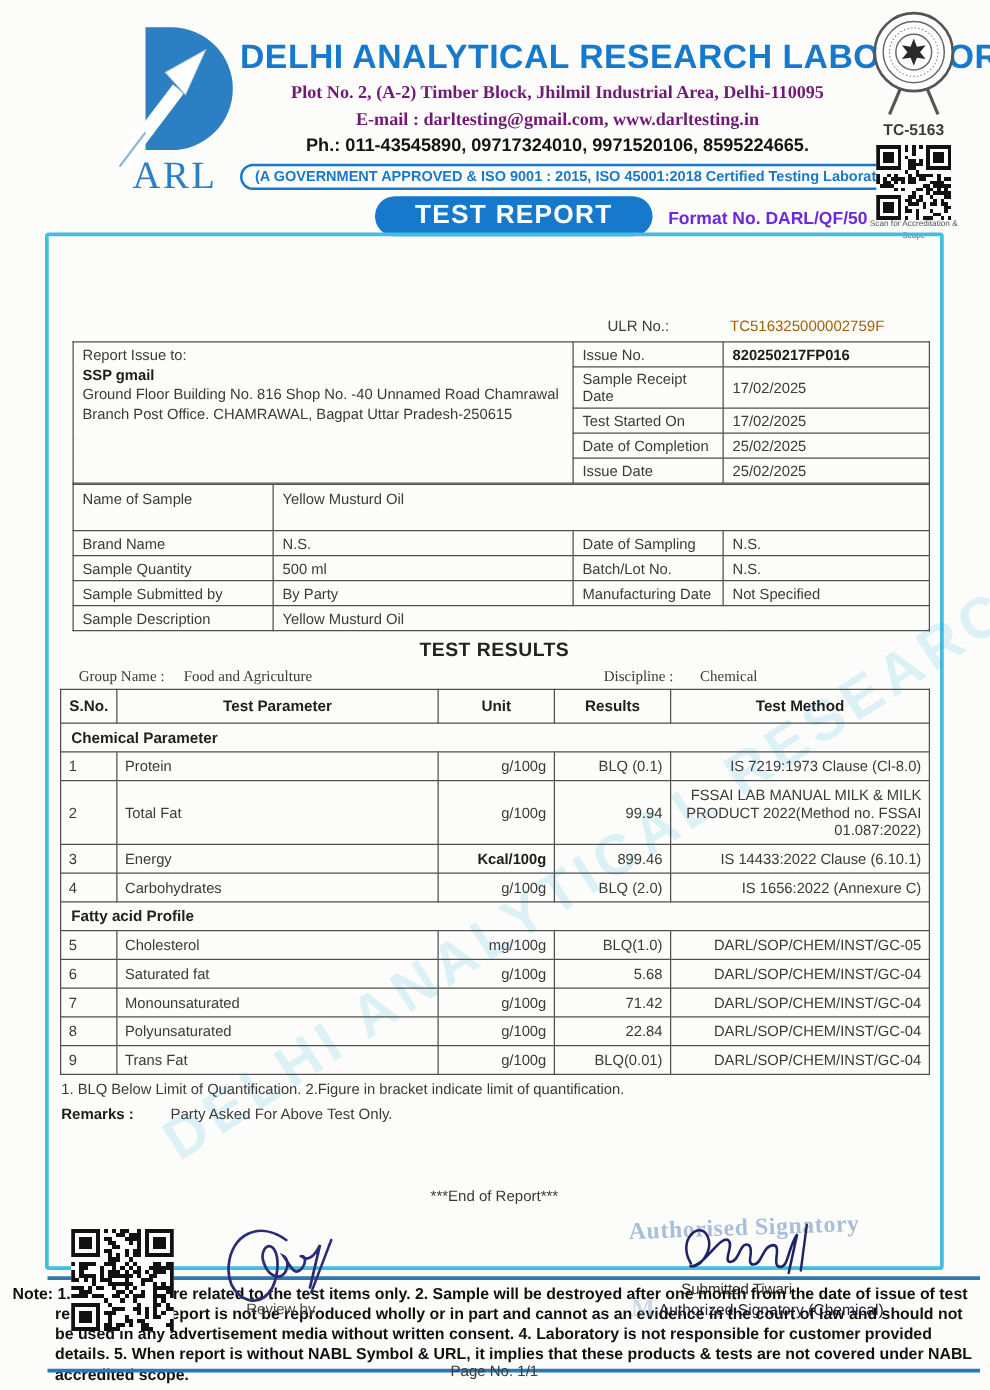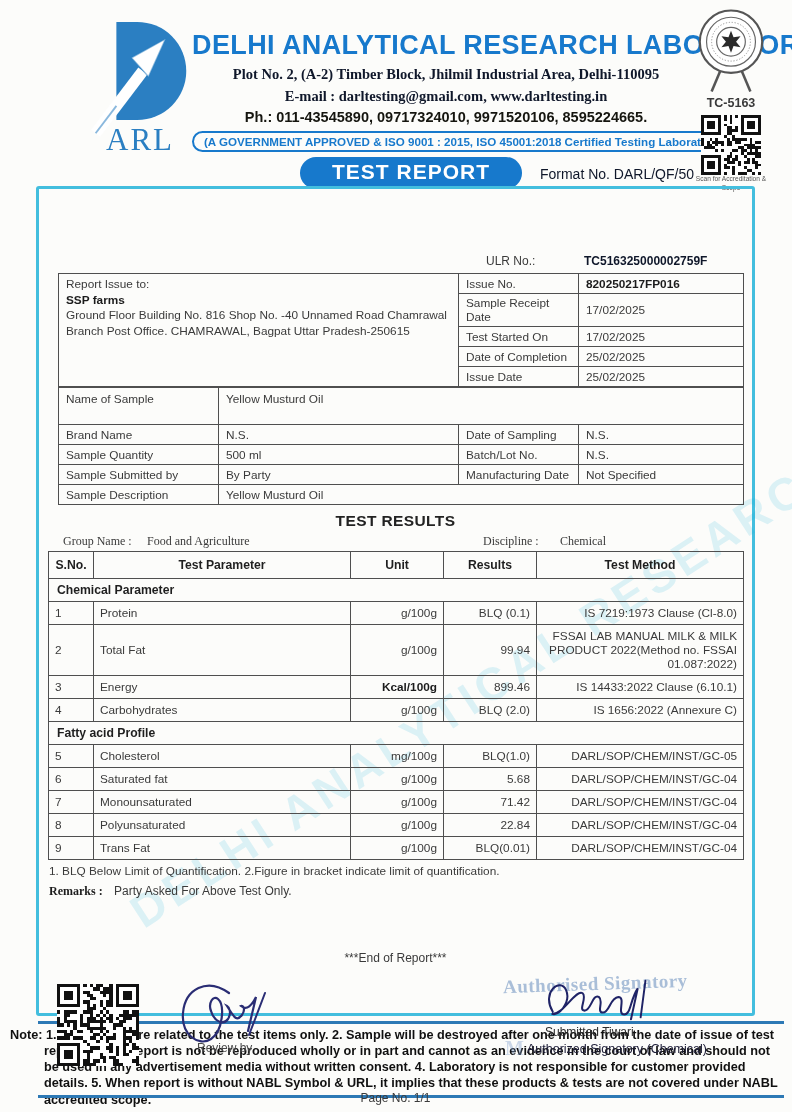--- a/index.html
+++ b/index.html
@@ -10,43 +10,43 @@
     font-family:"Liberation Sans", sans-serif; color:#2e2e2e;
   }
 
   
   .logo { position:absolute; left:78px; top:20px; width:124px; text-align:center; }
   .logo svg { width:104px; height:118px; display:block; margin:0 auto; }
   .logo-text { font-family:"Liberation Serif", serif; font-size:31px; color:#2b7fc2; letter-spacing:2px; margin-top:-16px; font-weight:normal; }
 
   .head-center { position:absolute; left:192px; top:30px; width:508px; text-align:center; }
   .lab-name { margin:0; font-size:27px; font-weight:bold; color:#1779cc; letter-spacing:0.4px; white-space:nowrap; }
-  .addr-line { font-family:"Liberation Serif", serif; font-weight:bold; font-size:14.5px; color:#0f172a; margin-top:5px; }
+  .addr-line { font-family:"Liberation Serif", serif; font-weight:bold; font-size:14.5px; color:#701a75; margin-top:5px; }
   .phone-line { font-weight:bold; font-size:14.5px; color:#15150f; margin-top:4px; }
   .iso-pill { display:inline-block; border:2px solid #1779cc; border-radius:13px; color:#1779cc; font-weight:bold; font-size:11.6px; padding:2px 10px; margin-top:6px; white-space:nowrap; }
   .report-row { position:relative; margin-top:5px; height:34px; }
   .test-report-pill { position:absolute; left:108px; top:0; background:#1779cc; color:#fff; font-weight:bold; font-size:21px; padding:3px 32px 5px; border-radius:19px; letter-spacing:1px; }
-  .format-no { position:absolute; right:6px; top:9px; font-weight:normal; font-size:14px; color:#0f172a; }
+  .format-no { position:absolute; right:6px; top:9px; font-weight:bold; font-size:14px; color:#6d28d9; }
 
   .head-right { position:absolute; right:18px; top:8px; width:86px; text-align:center; }
   .emblem svg { width:68px; height:86px; }
   .tc-number { font-weight:bold; font-size:12.5px; color:#3a3a3a; margin-top:-2px; }
   .qr { display:block; }
   .qr-top { width:60px; height:60px; margin:5px auto 0; }
   .qr-caption { font-size:6.6px; color:#555; line-height:1.3; }
 
   
   .content-box { position:absolute; left:36px; top:186px; width:719px; height:830px; border:3px solid #43bede; border-radius:3px; }
   .watermark { position:absolute; left:96px; top:700px; transform:rotate(-33deg); transform-origin:left center;
     font-size:46px; font-weight:bold; letter-spacing:5px; color:rgba(0,173,214,0.13); white-space:nowrap; pointer-events:none; z-index:0; }
   .content-box > * { position:relative; z-index:1; }
 
   .ulr-row { position:relative; height:24px; margin-top:6px; font-size:12px; color:#3a3a3a; }
   .ulr-label { position:absolute; left:424px; top:5px;margin-left:23px; }
-  .ulr-value { position:absolute; left:545px; top:5px; font-weight:bold; color:#0f172a; }
+  .ulr-value { position:absolute; left:545px; top:5px; font-weight:normal; color:#a16207; }
 
   table { border-collapse:collapse; table-layout:fixed; }
   td, th { border:1px solid #4f4f4f; font-size:11.8px; color:#3a3a3a; padding:2px 7px; overflow:hidden; }
 
   .info-table { margin-left:19px; width:685px; }
   .info-table td { height:20px; }
   .addr-cell { vertical-align:top; padding-top:3px; line-height:1.32; }
   .bold { font-weight:bold; color:#1c1c1c; }
 
   .sample-table { margin-left:19px; width:685px; }
@@ -63,21 +63,21 @@
 
   .results-table { margin-left:9px; width:695px; }
   .results-table th { font-size:12.2px; color:#1f1f1f; padding:6px 4px; }
   .results-table td { padding:4px 6px; }
   .results-table .c { text-align:right; }
   .section-row td { font-weight:bold; font-size:12.2px; color:#1f1f1f; padding:4px 8px; }
   .sno { padding-left:6px; }
 
   .footnote { margin:4px 0 0 10px; font-size:11.8px; color:#3a3a3a; }
   .remarks { margin:6px 0 0 10px; font-size:12px; color:#3a3a3a; }
-  .remarks .bold { margin-right:8px;font-family:Liberation Serif, serif; }
+  .remarks .bold { margin-right:26px; }
 
   .end-report { text-align:center; font-size:12px; color:#3a3a3a; margin-top:52px; }
 
   .sign-area { position:relative; height:108px; margin-top:16px; }
   .qr-bottom { position:absolute; left:18px; top:2px; width:82px; height:84px; }
   .sig-left-svg { position:absolute; left:132px; top:-6px; width:120px; height:84px; }
   .review-by { position:absolute; left:158px; top:60px; font-size:12px; color:#4a4a4a; }
   .sig-right { position:absolute; right:24px; top:-12px; width:225px; height:110px; }
   .stamp { position:absolute; left:0; top:4px; font-family:"Liberation Serif", serif; font-weight:bold; font-size:19px;
     color:#a9bed8; transform:rotate(-2deg); letter-spacing:0.5px; white-space:nowrap; }
@@ -279,21 +279,21 @@
     <table class="info-table">
       <colgroup>
           <col style="width:400px">
           <col style="width:120px">
           <col style="width:165px">
         </colgroup>
       <tbody>
           <tr>
         <td class="addr-cell" rowspan="5">
           <div>Report Issue to:</div>
-          <div class="bold">SSP farms</div>
+          <div class="bold">SSP gmail</div>
           <div>Ground Floor Building No. 816 Shop No. -40 Unnamed Road Chamrawal Branch Post Office. CHAMRAWAL, Bagpat Uttar Pradesh-250615</div>
         </td>
         <td>Issue  No.</td>
         <td class="bold">820250217FP016</td>
       </tr>
       <tr>
         <td>Sample Receipt Date</td>
         <td>17/02/2025</td>
       </tr>
       <tr>

